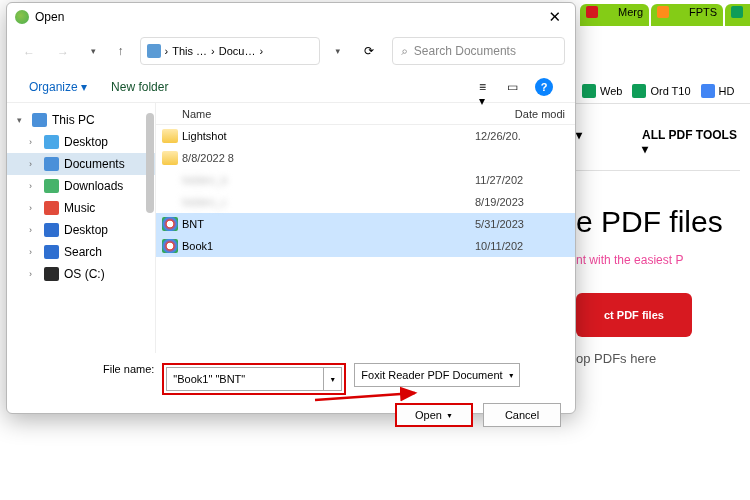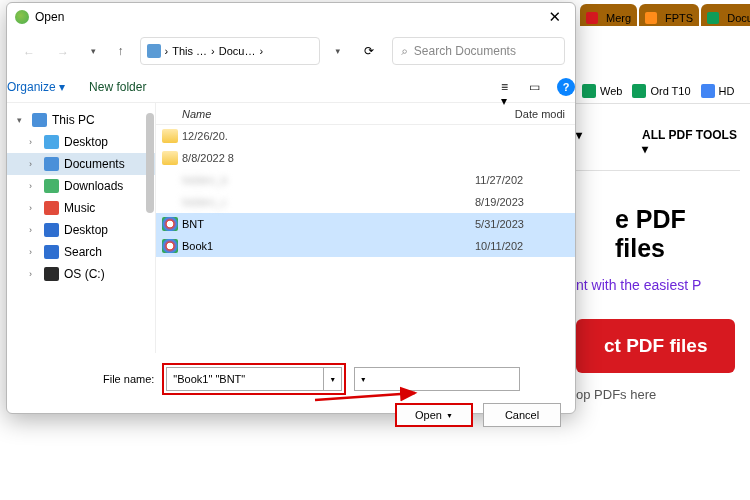--- a/index.html
+++ b/index.html
@@ -1,66 +1,66 @@
 <!DOCTYPE html>
 <html><head>
 <meta charset="utf-8">
 <style>
 * { margin: 0; padding: 0; box-sizing: border-box; }
 body { font-family: "Segoe UI", Arial, sans-serif; font-size: 12px; background: #f5f5f5; width: 750px; height: 500px; overflow: hidden; position: relative; }
 .backdrop { position: absolute; inset: 0; background: #fff; }
 .tabs-row { position: absolute; top: 0; left: 576px; right: 0; height: 30px; display: flex; gap: 2px; padding: 4px; font-size: 11px; }
-.tab { display: flex; align-items: flex-end; gap: 8px; padding: 2px 6px; background: #a16207; border-radius: 6px 6px 0 0; }
+.tab { display: flex; align-items: flex-start; gap: 20px; padding: 2px 6px; background: #84cc16; border-radius: 6px 6px 0 0; }
 .tab .dot { width: 12px; height: 12px; border-radius: 2px; }
 .bookmarks { position: absolute; top: 78px; left: 576px; right: 0; height: 26px; display: flex; gap: 10px; padding: 2px 6px; font-size: 11px; align-items: center; border-bottom: 1px solid #e0e0e0; }
 .bk { display: flex; align-items: center; gap: 4px; }
 .bk .sq { width: 14px; height: 14px; border-radius: 2px; }
 .bg-content { position: absolute; top: 110px; left: 576px; right: 0; bottom: 0; padding: 10px 10px 10px 0; }
 .bg-tools { display: flex; gap: 60px; padding: 8px 0 14px 0; border-bottom: 1px solid #e0e0e0; font-size: 12px; font-weight: 600; }
-.bg-title { font-size: 25px; font-weight: 700; margin-top: 34px; margin-left: 39px; }
-.bg-sub { font-size: 14px; margin-top: 14px; color: #6d28d9; }
-.bg-btn { margin-top: 26px; background: #d71920; color: #fff; font-size: 19px; font-weight: 600; padding: 16px 28px; border-radius: 6px; display: inline-block; }
+.bg-title { font-size: 30px; font-weight: 400; margin-top: 34px; }
+.bg-sub { font-size: 12px; margin-top: 14px; color: #ec4899; }
+.bg-btn { margin-top: 26px; background: #d71920; color: #fff; font-size: 11px; font-weight: 600; padding: 16px 28px; border-radius: 6px; display: inline-block; }
 .bg-drop { margin-top: 14px; font-size: 13px; color: #555; }
 .dialog { position: absolute; top: 2px; left: 6px; width: 570px; height: 412px; background: #fff; border: 1px solid #b8b8b8; box-shadow: 0 6px 24px rgba(0,0,0,.3); border-radius: 6px; display: flex; flex-direction: column; }
 .titlebar { height: 28px; display: flex; align-items: center; padding: 0 8px; }
 .titlebar .ico { width: 14px; height: 14px; background: radial-gradient(circle at 40% 40%, #8bc34a, #4caf50); border-radius: 50%; margin-right: 6px; }
 .titlebar .t { flex: 1; font-size: 12px; }
 .titlebar .close { font-size: 15px; padding: 2px 6px; cursor: pointer; }
 .navrow { height: 40px; display: flex; align-items: center; gap: 10px; padding: 0 10px; }
 .nav-btn { color: #555; padding: 4px 6px; cursor: pointer; }
 .nav-btn.dis { color: #ccc; }
 .crumb-box { flex: 0 0 180px; border: 1px solid #ddd; border-radius: 4px; height: 28px; display: flex; align-items: center; padding: 0 6px; gap: 4px; font-size: 11px; }
 .crumb-box .ci { width: 14px; height: 14px; background: #5b9bd5; border-radius: 2px; }
 .refresh { padding: 4px 8px; cursor: pointer; }
 .search { flex: 1; border: 1px solid #ddd; border-radius: 4px; height: 28px; display: flex; align-items: center; padding: 0 8px; color: #888; gap: 6px; }
-.toolbar2 { height: 32px; display: flex; align-items: center; padding: 0 0; gap: 24px; border-bottom: 1px solid #eee; }
+.toolbar2 { height: 32px; display: flex; align-items: center; padding: 0 22px; gap: 24px; border-bottom: 1px solid #eee; }
 .tb-link { color: #0a64c2; cursor: pointer; font-size: 12px; }
 .tb-right { margin-left: auto; display: flex; align-items: center; gap: 12px; }
 .view-ico { width: 16px; height: 14px; display: inline-block; }
 .help { width: 18px; height: 18px; background: #0a84ff; color: #fff; border-radius: 50%; display: flex; align-items: center; justify-content: center; font-size: 11px; font-weight: bold; }
 .body { flex: 1; display: flex; overflow: hidden; }
 .tree { width: 148px; padding: 6px 0; font-size: 12px; overflow: hidden; }
 .tree .node { display: flex; align-items: center; gap: 5px; padding: 4px 6px 4px 10px; cursor: pointer; }
 .tree .node.sel { background: #d8e6f2; }
 .tree .chev { width: 10px; font-size: 9px; color: #666; }
 .tree .ic { width: 15px; height: 14px; border-radius: 2px; }
 .list { flex: 1; display: flex; flex-direction: column; border-left: 1px solid #eee; position: relative; }
 .list-head { height: 22px; display: flex; align-items: center; padding: 0 10px 0 26px; font-size: 11px; border-bottom: 1px solid #eee; color: #333; }
-.list-head .n { flex: 1; font-style: italic; }
+.list-head .n { flex: 1; }
 .list-body { flex: 1; overflow: hidden; position: relative; }
 .list-row { height: 22px; display: flex; align-items: center; padding: 0 10px 0 6px; font-size: 11px; }
 .list-row .ri { width: 16px; height: 14px; margin-right: 4px; border-radius: 2px; flex-shrink: 0; }
 .list-row .rn { flex: 1; white-space: nowrap; overflow: hidden; }
 .list-row .rd { flex: 0 0 90px; color: #444; white-space: nowrap; overflow: hidden; }
 .list-row.sel { background: #cce5ff; }
 .list-row.blur .rn { filter: blur(3px); color: #bbb; }
 .tooltip { position: absolute; left: 100px; top: 152px; background: #fff; border: 1px solid #aaa; padding: 3px 6px; font-size: 10px; box-shadow: 0 1px 3px rgba(0,0,0,.2); }
 .scroll-ind { position: absolute; left: -10px; top: 10px; width: 8px; height: 100px; background: #c8c8c8; border-radius: 4px; }
 .footer { height: 60px; padding: 10px 14px; display: flex; flex-direction: column; gap: 8px; }
-.fn-row { display: flex; align-items: center; gap: 8px; }
+.fn-row { display: flex; gap: 8px; }
 .fn-label { font-size: 11px; }
 .fn-input { width: 158px; height: 24px; border: 1px solid #aaa; padding: 0 6px; font-size: 11px; }
 .fn-input-wrap { border: 2px solid #d80000; padding: 2px; display: flex; align-items: center; position: relative; }
 .fn-drop { width: 18px; height: 24px; border: 1px solid #aaa; border-left: none; display: flex; align-items: center; justify-content: center; font-size: 8px; }
 .ft-select { width: 166px; height: 24px; border: 1px solid #aaa; padding: 0 6px; font-size: 11px; display: flex; align-items: center; justify-content: space-between; }
 .btn-row { display: flex; gap: 10px; margin-left: auto; }
 .btn { width: 78px; height: 24px; border: 1px solid #aaa; background: #fdfdfd; font-size: 11px; cursor: pointer; display: flex; align-items: center; justify-content: center; }
 .btn.open-b { border: 2px solid #d80000; }
 .arrow { position: absolute; left: 310px; top: 385px; pointer-events: none; }
 .folder-ico { background: linear-gradient(#ffe9a8, #f7c948); }
@@ -191,20 +191,21 @@
     <div class="list">
       <div class="scroll-ind"></div>
       <div class="list-head">
         <span class="n">Name</span>
         <span>Date modi</span>
       </div>
       <div class="list-body" id="list-body">
 
       <div class="list-row">
             <span class="ri folder-ico"></span>
+            <span class="rn">Lightshot</span>
             <span class="rd">12/26/20.</span>
           </div>
           <div class="list-row">
             <span class="ri folder-ico"></span>
             <span class="rd">8/8/2022 8</span>
           </div>
           <div class="list-row blur">
             <span class="ri "></span>
             <span class="rn">hidden_b</span>
             <span class="rd">11/27/202</span>
@@ -229,20 +230,21 @@
   </div>
   <div class="footer">
     <div class="fn-row">
       <span style="flex:0 0 74px"></span>
       <span class="fn-label">File name:</span>
       <span class="fn-input-wrap">
         <input class="fn-input" value="&quot;Book1&quot; &quot;BNT&quot;" style="">
         <span class="fn-drop">▾</span>
       </span>
       <span class="ft-select">
+        <span>Foxit Reader PDF Document</span>
           <span style="font-size:8px">▾</span>
       </span>
     </div>
     <div class="fn-row">
       <div class="btn-row">
         <div class="btn open-b">
           <span>Open</span>
             <span style="font-size:7px;margin-left:4px">▼</span>
         </div>
         <div class="btn">Cancel</div>

